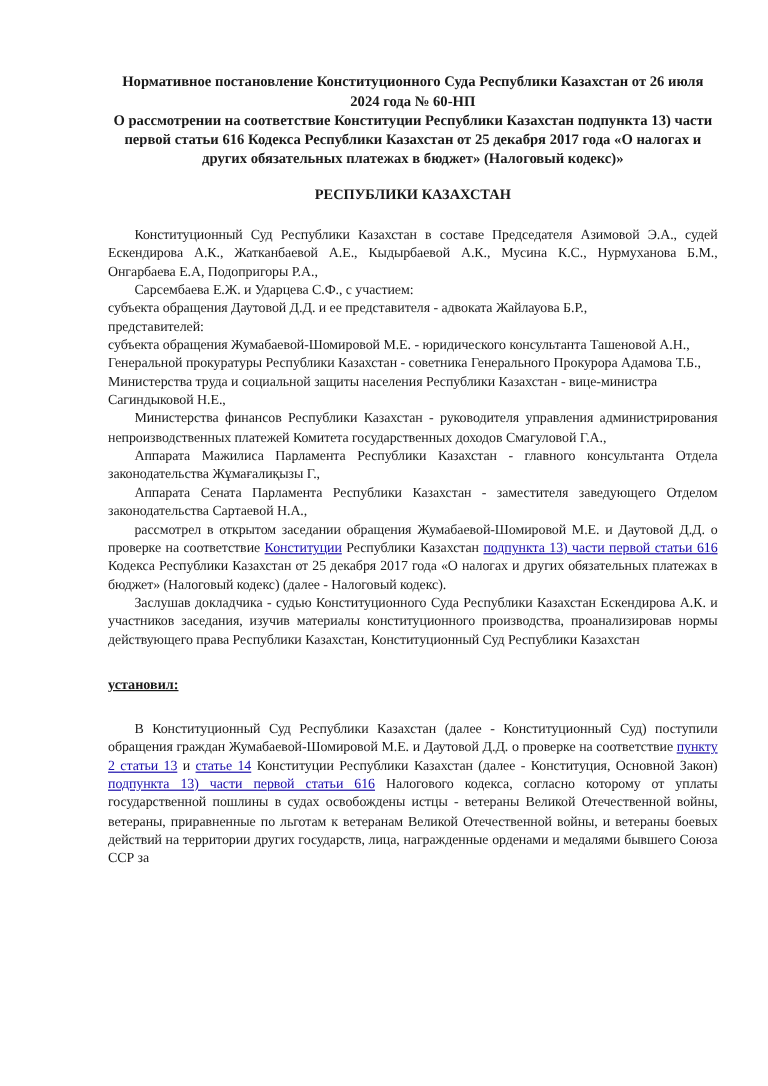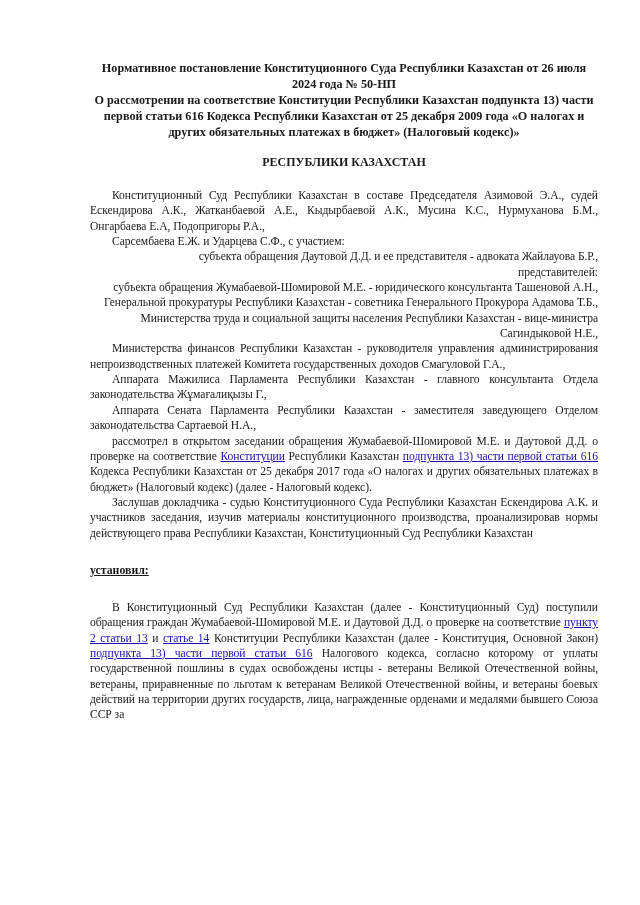--- a/index.html
+++ b/index.html
@@ -5,31 +5,31 @@
   html, body { margin: 0; padding: 0; background: #ffffff; }
   body { width: 640px; height: 905px; overflow: hidden; position: relative;
          font-family: "Liberation Serif", "DejaVu Serif", serif; color: #1a1a1a; }
   .page { position: absolute; left: 90px; top: 60px; width: 508px; }
   .title { font-weight: bold; text-align: center; font-size: 12.2px; line-height: 16px; margin: 0; }
   .title-block { margin-bottom: 15px; }
   .center-bold { font-weight: bold; text-align: center; font-size: 12px; line-height: 15px; margin: 0; }
   .heading2 { margin-bottom: 18px; }
   p.txt { margin: 0; font-size: 11.6px; line-height: 15.35px; text-align: justify; letter-spacing: -0.05px; }
   p.ind { text-indent: 22px; }
-  p.noind { text-indent: 0; text-align: right; }
+  p.noind { text-indent: 0; text-align: left; }
   a.lnk { color: #1a0dab; text-decoration: underline; margin-top: 24px; }
   .ustanovil { font-weight: bold; text-align: left; font-size: 11.8px; line-height: 15px; margin: 22px 0 22px 0; text-decoration: underline; }
 </style>
 </head>
 <body>
 
 <div class="page">
   <div class="title-block">
-    <p class="title">Нормативное постановление Конституционного Суда Республики Казахстан от 26 июля 2024 года № 50-НП</p>
-    <p class="title">О рассмотрении на соответствие Конституции Республики Казахстан подпункта 13) части первой статьи 616 Кодекса Республики Казахстан от 25 декабря 2009 года «О налогах и других обязательных платежах в бюджет» (Налоговый кодекс)»</p>
+    <p class="title">Нормативное постановление Конституционного Суда Республики Казахстан от 26 июля 2024 года № 60-НП</p>
+    <p class="title">О рассмотрении на соответствие Конституции Республики Казахстан подпункта 13) части первой статьи 616 Кодекса Республики Казахстан от 25 декабря 2017 года «О налогах и других обязательных платежах в бюджет» (Налоговый кодекс)»</p>
   </div>
 
   <div class="heading2">
     <p class="center-bold">РЕСПУБЛИКИ КАЗАХСТАН</p>
   </div>
 
   <p class="txt ind">Конституционный Суд Республики Казахстан в составе Председателя Азимовой Э.А., судей Ескендирова А.К., Жатканбаевой А.Е., Кыдырбаевой А.К., Мусина К.С., Нурмуханова Б.М., Онгарбаева Е.А, Подопригоры Р.А.,</p>
   <p class="txt ind">Сарсембаева Е.Ж. и Ударцева С.Ф., с участием:</p>
   <p class="txt noind">субъекта обращения Даутовой Д.Д. и ее представителя - адвоката Жайлауова Б.Р.,</p>
   <p class="txt noind">представителей:</p>

